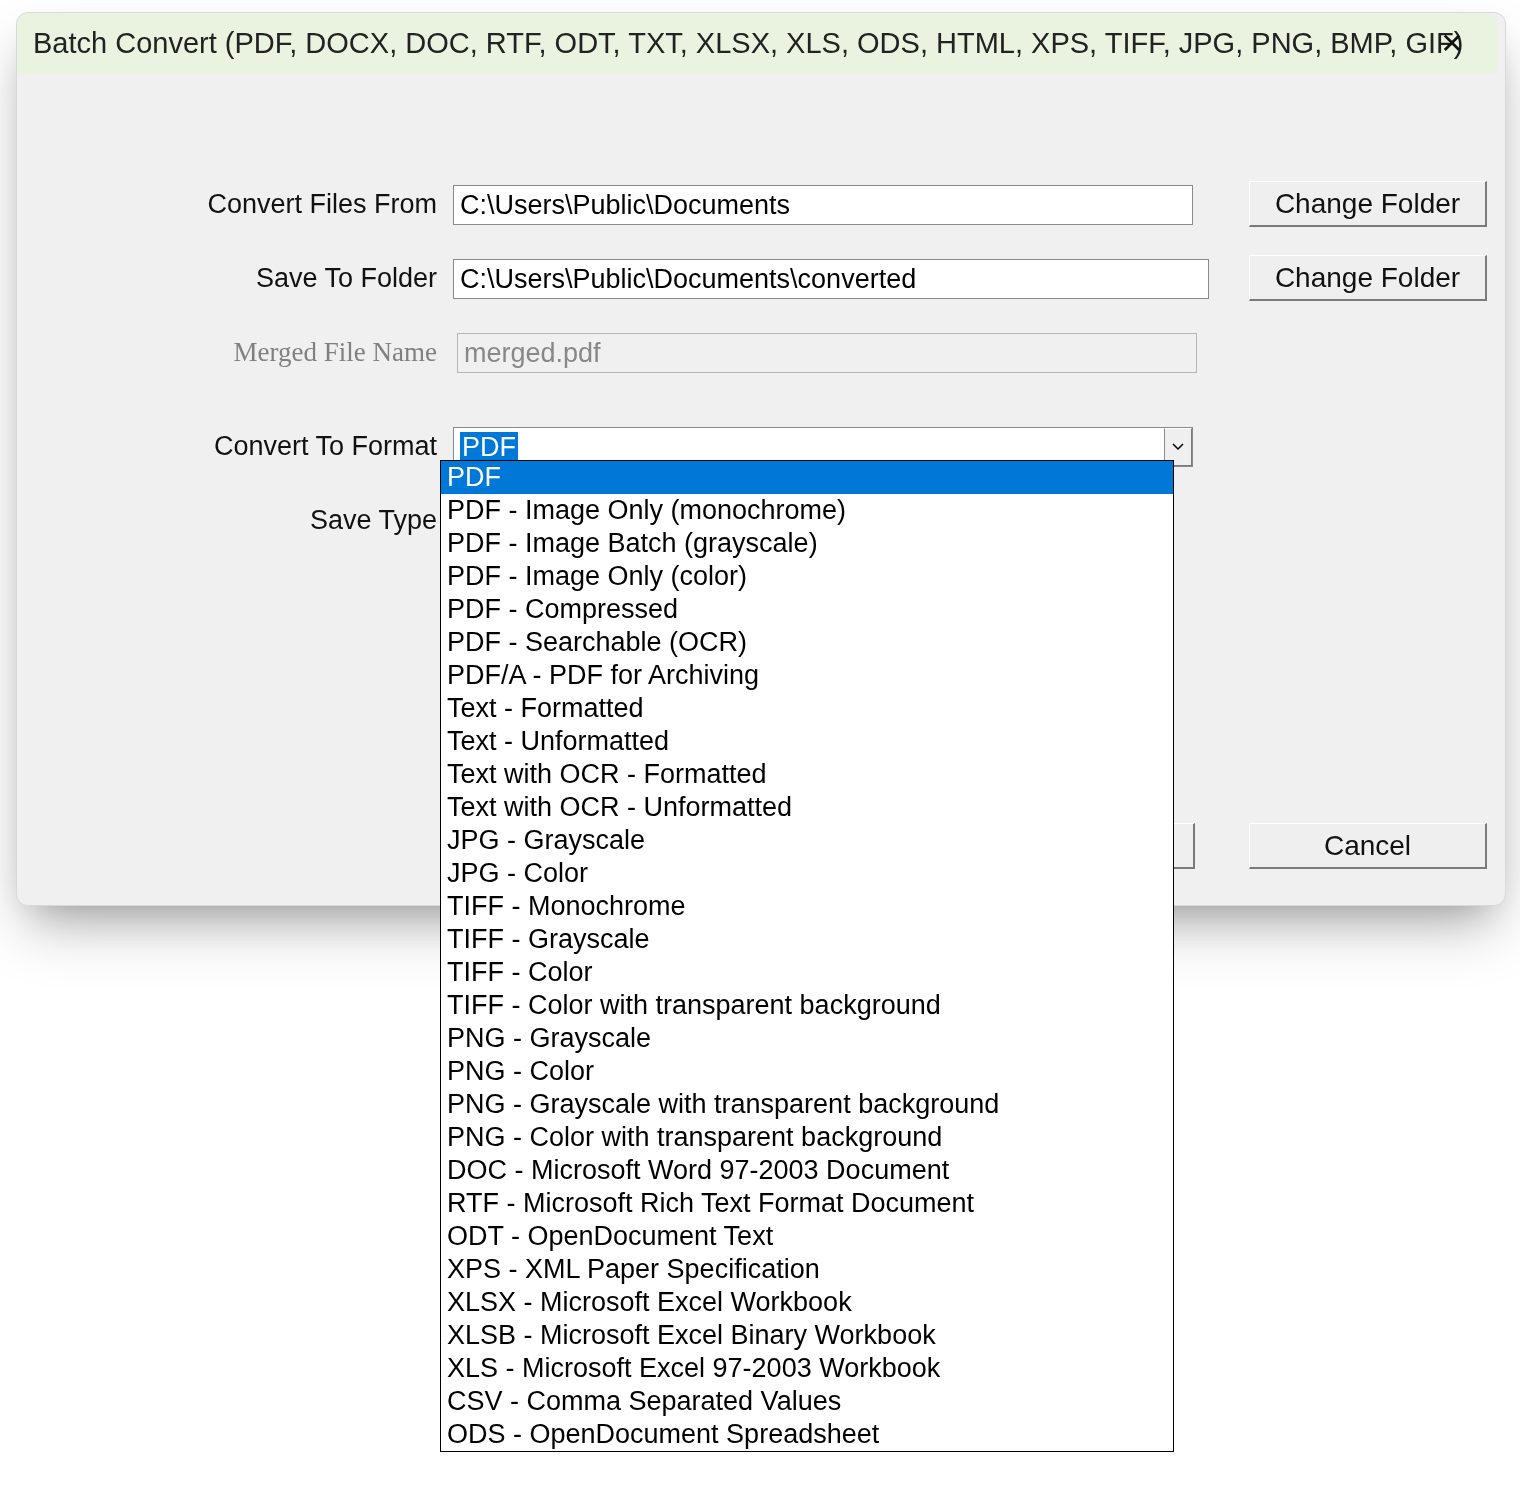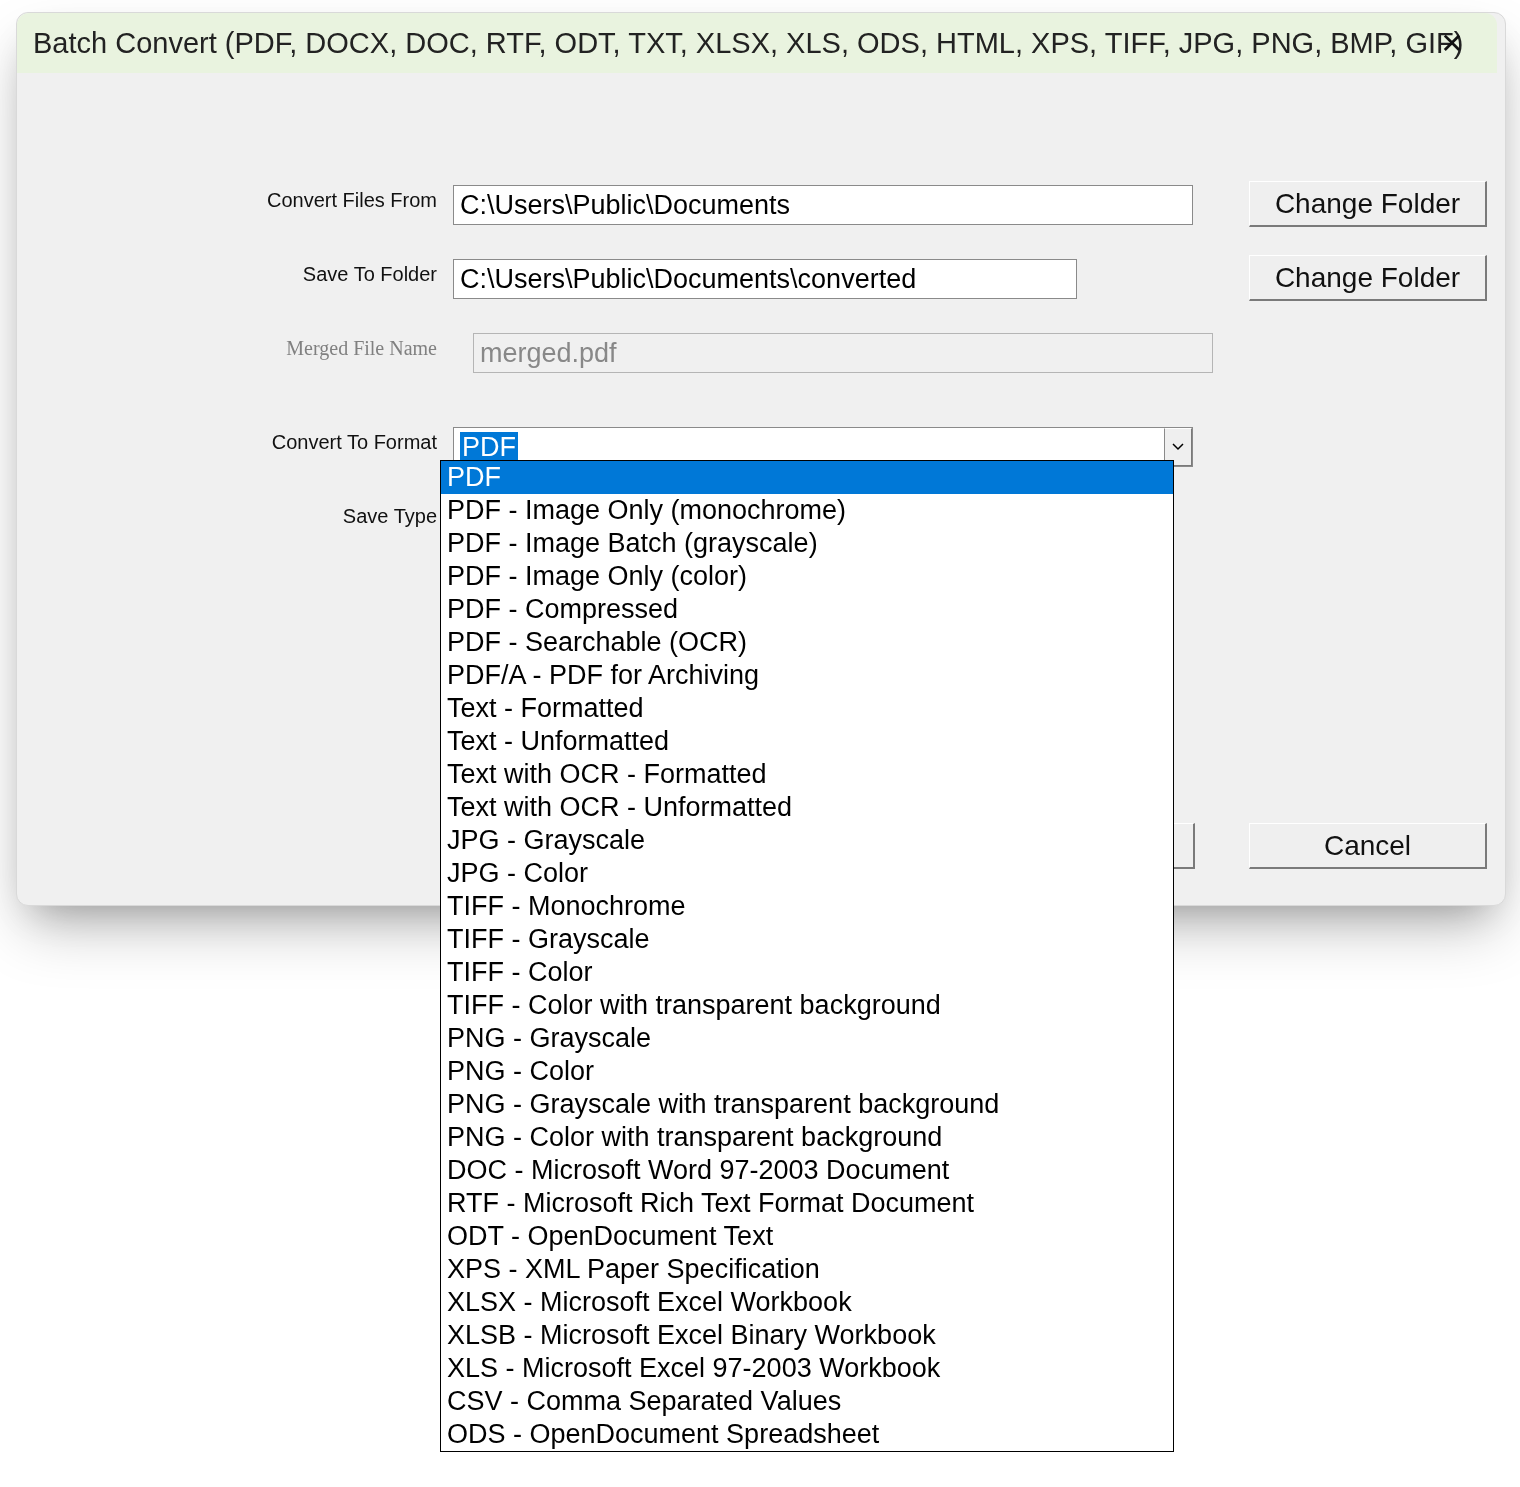--- a/index.html
+++ b/index.html
@@ -54,21 +54,21 @@
     display: flex;
     align-items: center;
     justify-content: center;
     font-size: 28px;
     color: #111;
     cursor: pointer;
   }
 
   .label {
     position: absolute;
-    font-size: 20px;
+    font-size: 27px;
     color: #111;
     text-align: right;
   }
   .label.merged { color: #808080; font-family: Liberation Serif, serif; }
 
   .txt {
     position: absolute;
     height: 40px;
     border: 1px solid #8a8a8a;
     background: #ffffff;
@@ -182,29 +182,29 @@
 
     <div class="label" style="left:60px; top:176px; width:360px;">Convert Files From</div>
     <div class="txt" style="left:436px; top:172px; width:740px;">
       <span>C:\Users\Public\Documents</span>
     </div>
     <div class="btn" style="left:1232px; top:168px;">
       <span>Change Folder</span>
     </div>
 
     <div class="label" style="left:60px; top:250px; width:360px;">Save To Folder</div>
-    <div class="txt" style="left:436px; top:246px; width:624px;">
+    <div class="txt" style="left:436px; top:246px; width:756px;">
       <span>C:\Users\Public\Documents\converted</span>
     </div>
     <div class="btn" style="left:1232px; top:242px;">
       <span>Change Folder</span>
     </div>
 
     <div class="label merged" style="left:60px; top:324px; width:360px;">Merged File Name</div>
-    <div class="txt disabled" style="left:456px; top:320px; width:740px;">
+    <div class="txt disabled" style="left:440px; top:320px; width:740px;">
       <span>merged.pdf</span>
     </div>
 
     <div class="label" style="left:60px; top:418px; width:360px;">Convert To Format</div>
     <div class="combo" style="left:436px; top:414px;">
       <div class="sel">
         <span class="hl">PDF</span>
       </div>
       <div class="arrow">
         <svg viewBox="0 0 12 8">

